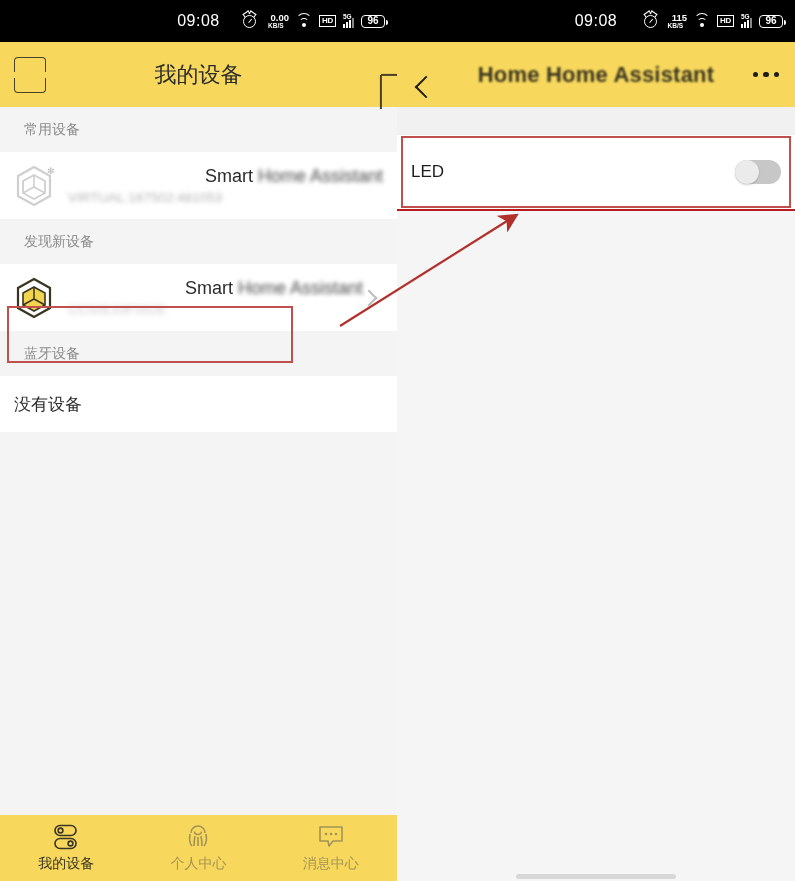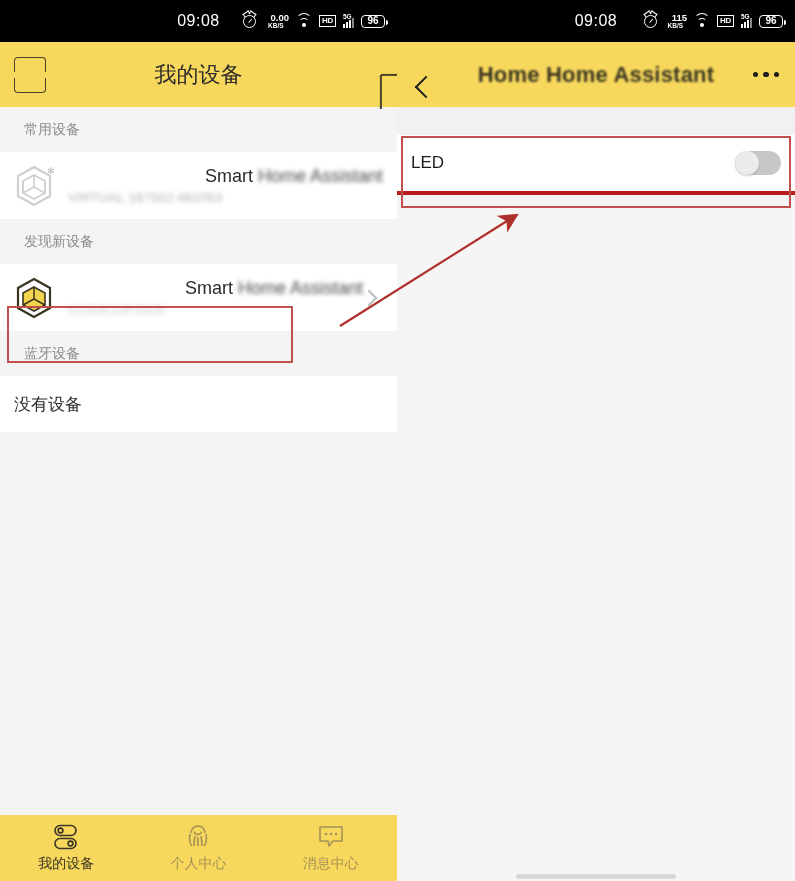--- a/index.html
+++ b/index.html
@@ -112,23 +112,23 @@
   .tab { flex:1; display:flex; flex-direction:column; align-items:center;
          justify-content:center; gap:4px; }
   .tab .lbl { font-size:14px; color:#a39257; }
   .tab.active .lbl { color:#3b3borange; color:#3a3524; }
   .tab-ico { height:28px; display:flex; align-items:center; }
   .home-ind { position:absolute; bottom:2px; left:50%; transform:translateX(-50%);
               width:160px; height:5px; border-radius:3px; background:#d8d8d8; }
 
   
   .r-gap { height:28px; background:#f1f1f1; }
-  .led-card { background:#fff; height:60px; display:flex; align-items:center;
+  .led-card { background:#fff; height:76px; display:flex; align-items:center;
               justify-content:space-between; padding:4px 14px;
-              border-bottom:4px solid #b91c1c; }
+              border-bottom:2px solid #b91c1c; }
   .led-label { font-size:17px; color:#1d1d1d; }
   .toggle { width:46px; height:24px; border-radius:12px; background:#c7c7c7;
             position:relative; }
   .toggle .knob { position:absolute; left:0; top:0; width:24px; height:24px;
                   border-radius:50%; background:#ebebeb; box-shadow:0 1px 2px rgba(0,0,0,.2); }
 
   
   .anno-box { position:absolute; border:2.5px solid #c0504d; pointer-events:none; }
   .anno-svg { position:absolute; left:0; top:0; width:795px; height:881px;
               pointer-events:none; }

